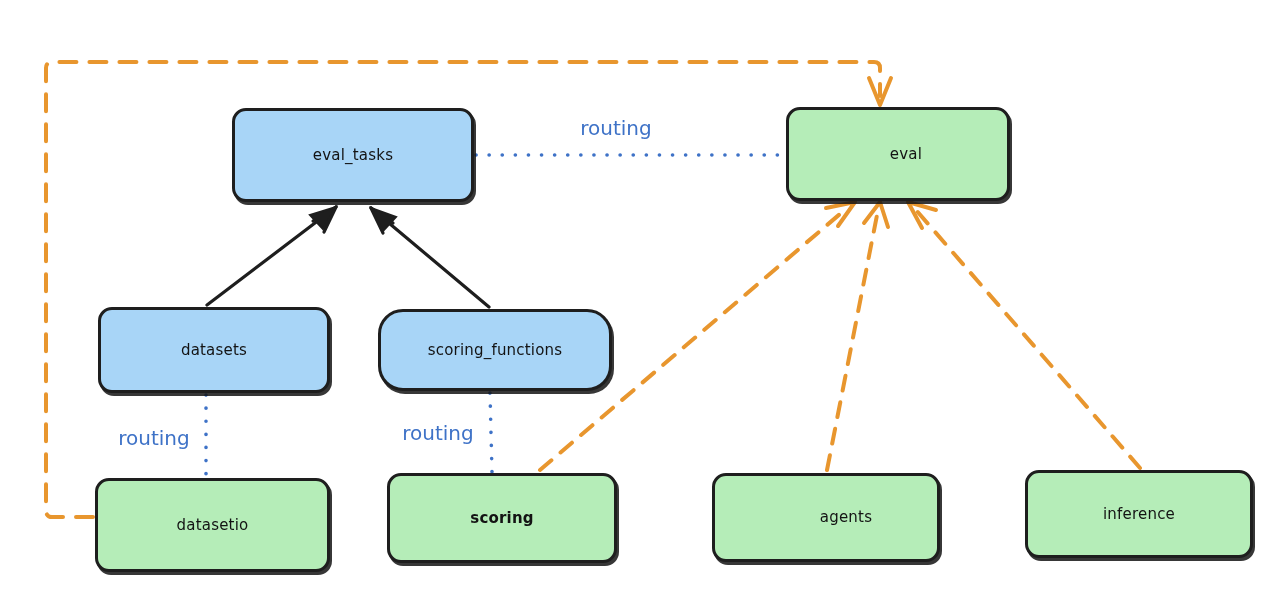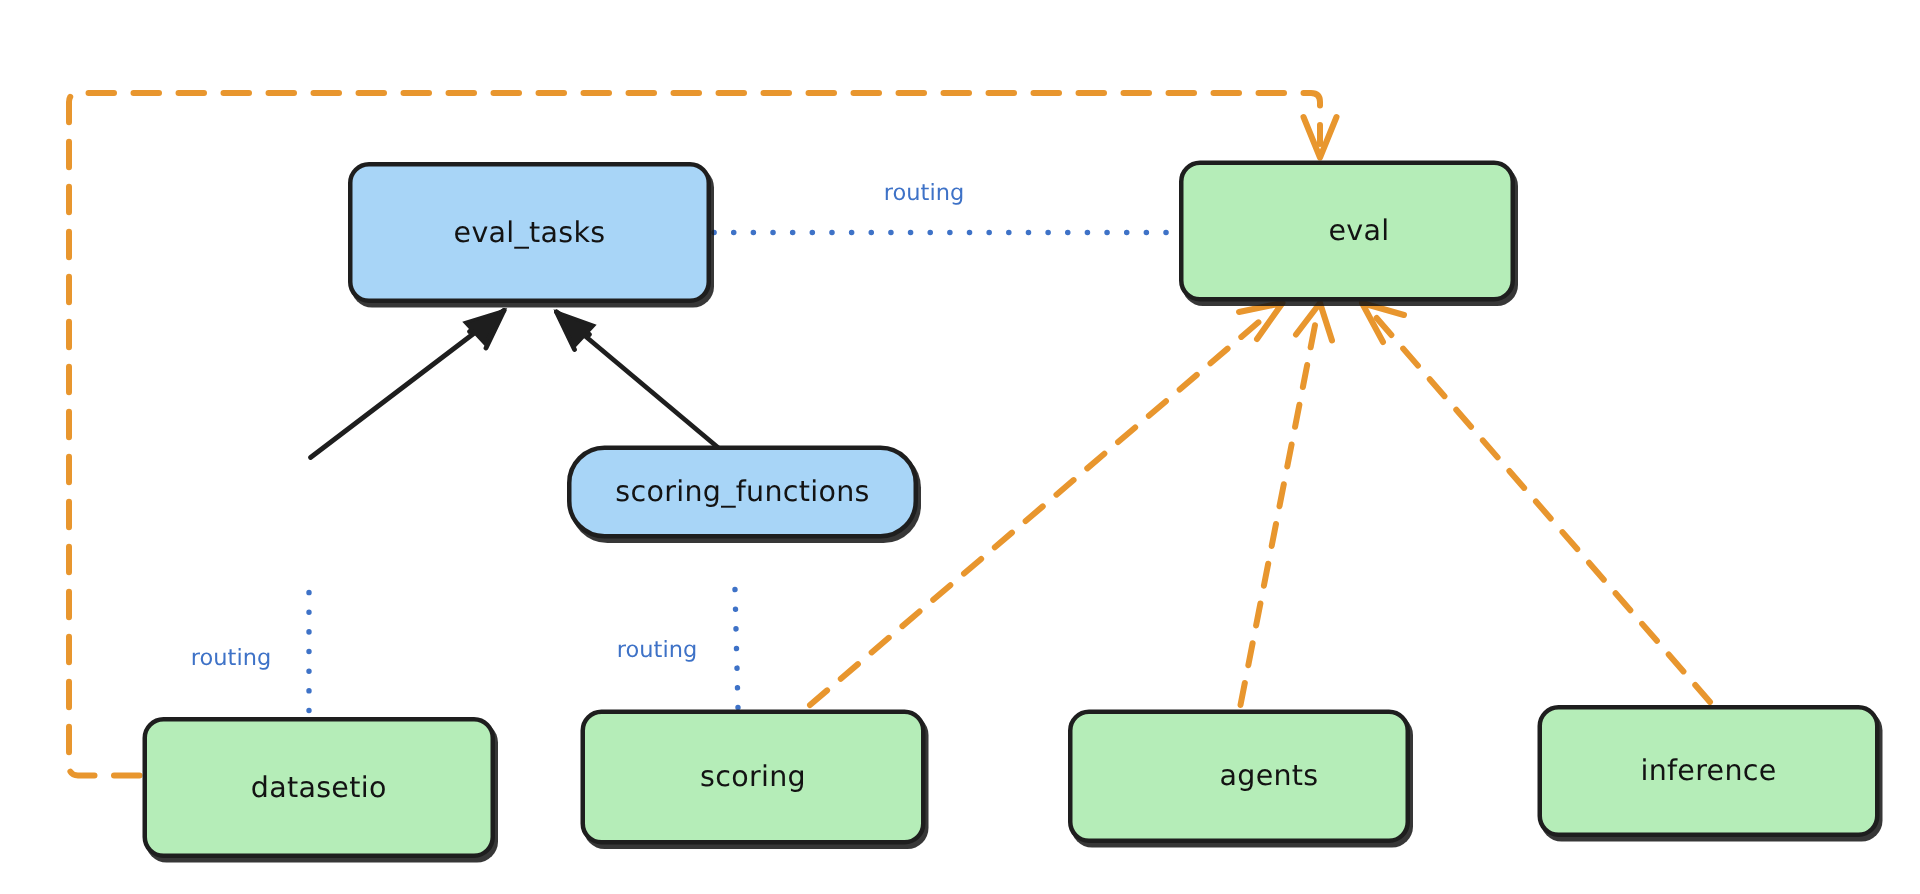--- a/index.html
+++ b/index.html
@@ -31,41 +31,41 @@
     position: absolute;
     box-sizing: border-box;
     border: 3px solid #1e1e1e;
     border-radius: 14px;
     display: flex;
     align-items: center;
     justify-content: center;
     text-align: center;
     color: #131313;
     font-family: "DejaVu Sans", sans-serif;
-    font-size: 19px;
+    font-size: 15px;
     letter-spacing: 0.2px;
     line-height: 1.1;
     box-shadow: 2px 3px 0 rgba(20,20,20,0.85);
   }
   .node.api {
     background: #a8d5f7;
   }
   .node.provider {
     background: #b5edb8;
   }
   .node-label {
     display: block;
     padding: 0 8px;
     pointer-events: none;
   }
   .edge-label {
     position: absolute;
     color: #3e72c7;
     font-family: "DejaVu Sans", sans-serif;
-    font-size: 15px;
+    font-size: 20px;
     white-space: nowrap;
     transform: translate(-50%, -50%);
   }
 </style>
 </head>
 <body>
 
 <div id="diagram-root">
 
   <svg id="edge-layer" viewBox="0 0 1280 596" width="1280" height="596" xmlns="http://www.w3.org/2000/svg">
@@ -116,30 +116,33 @@
   </svg>
 
   <div class="node api" style="left:232px; top:108px; width:242px; height:94px;">
     <span class="node-label">eval_tasks</span>
   </div>
 
   <div class="node provider" style="left:786px; top:107px; width:224px; height:94px;padding-left:16px;">
     <span class="node-label">eval</span>
   </div>
 
+  <div class="node api" style="left:98px; top:307px; width:232px; height:86px;">
+    <span class="node-label">datasets</span>
+  </div>
 
-  <div class="node api" style="left:378px; top:297px; width:234px; height:62px;border-radius:25px;">
+  <div class="node api" style="left:378px; top:309px; width:234px; height:82px;border-radius:25px;">
     <span class="node-label">scoring_functions</span>
   </div>
 
   <div class="node provider" style="left:95px; top:478px; width:235px; height:94px;">
     <span class="node-label">datasetio</span>
   </div>
 
-  <div class="node provider" style="left:387px; top:473px; width:230px; height:90px;">
+  <div class="node provider" style="left:387px; top:473px; width:230px; height:90px;font-weight:bold;">
     <span class="node-label">scoring</span>
   </div>
 
   <div class="node provider" style="left:712px; top:473px; width:228px; height:89px;padding-left:40px;">
     <span class="node-label">agents</span>
   </div>
 
   <div class="node provider" style="left:1025px; top:470px; width:228px; height:88px;">
     <span class="node-label">inference</span>
   </div>

